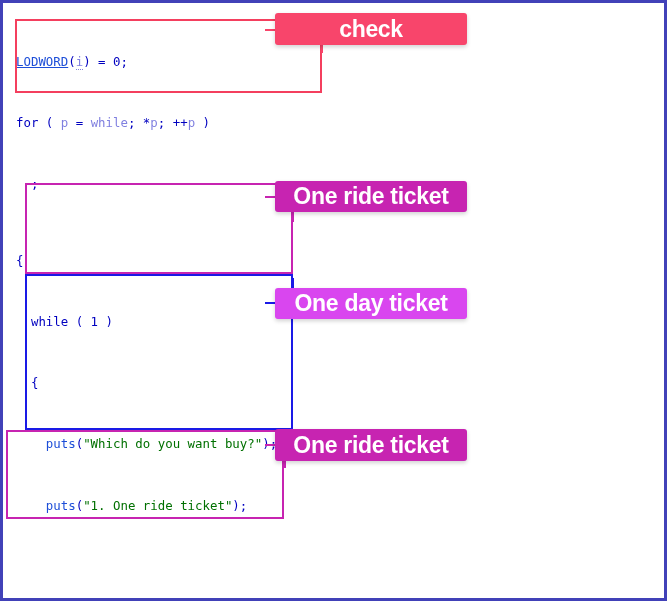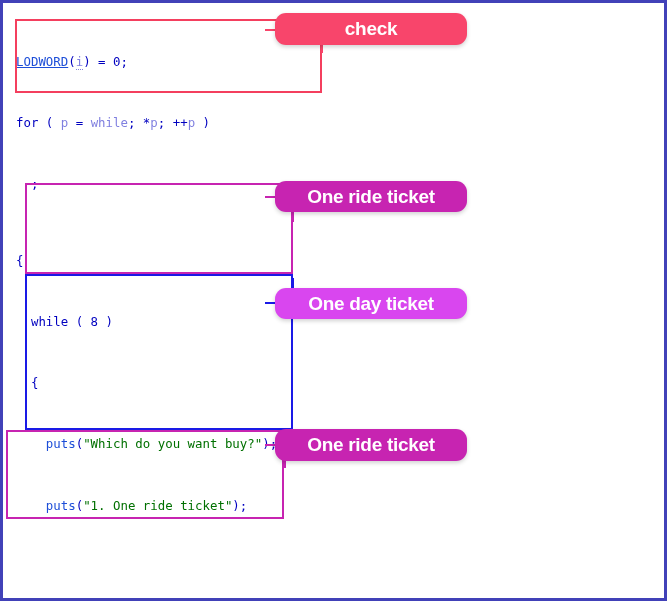--- a/index.html
+++ b/index.html
@@ -42,22 +42,22 @@
     pointer-events:none;
   }
   
   .pill{
     position:absolute;
     box-sizing:border-box;
     display:flex;align-items:center;justify-content:center;
     color:#ffffff;
     font-family:"Liberation Sans","DejaVu Sans",sans-serif;
     font-weight:700;
-    font-size:19px;
-    border-radius:11px;
+    font-size:23px;
+    border-radius:3px;
     box-shadow:0 2px 4px rgba(0,0,0,0.18);
     letter-spacing:-0.3px;
   }
   .leader{
     position:absolute;
     background:currentColor;
   }
 </style>
 </head>
 <body>
@@ -68,21 +68,21 @@
 
     <div class="ln"><span class="mac">LODWORD</span><span class="kw">(</span><span class="dv">i</span><span class="kw">) = 0;</span></div>
 
     <div class="ln"><span class="kw">for ( </span><span class="var">p</span><span class="kw"> = </span><span class="var">while</span><span class="kw">; *</span><span class="var">p</span><span class="kw">; ++</span><span class="var">p</span><span class="kw"> )</span></div>
 
     <div class="ln"><span class="kw">  ;</span></div>
 
 
     <div class="ln"><span class="kw">{</span></div>
 
-    <div class="ln"><span class="kw">  while ( 8 )</span></div>
+    <div class="ln"><span class="kw">  while ( 1 )</span></div>
 
     <div class="ln"><span class="kw">  {</span></div>
 
     <div class="ln"><span class="kw">    </span><span class="fn">puts</span><span class="kw">(</span><span class="str">"Which do you want buy?"</span><span class="kw">);</span></div>
 
     <div class="ln"><span class="kw">    </span><span class="fn">puts</span><span class="kw">(</span><span class="str">"1. One ride ticket"</span><span class="kw">);</span></div>
 
     
 
     

